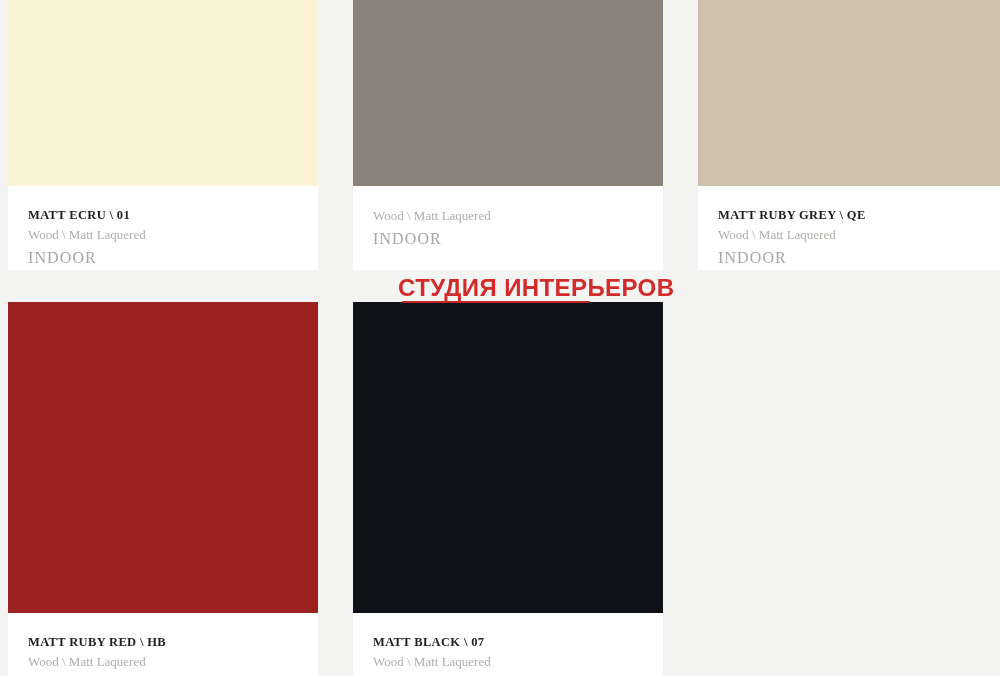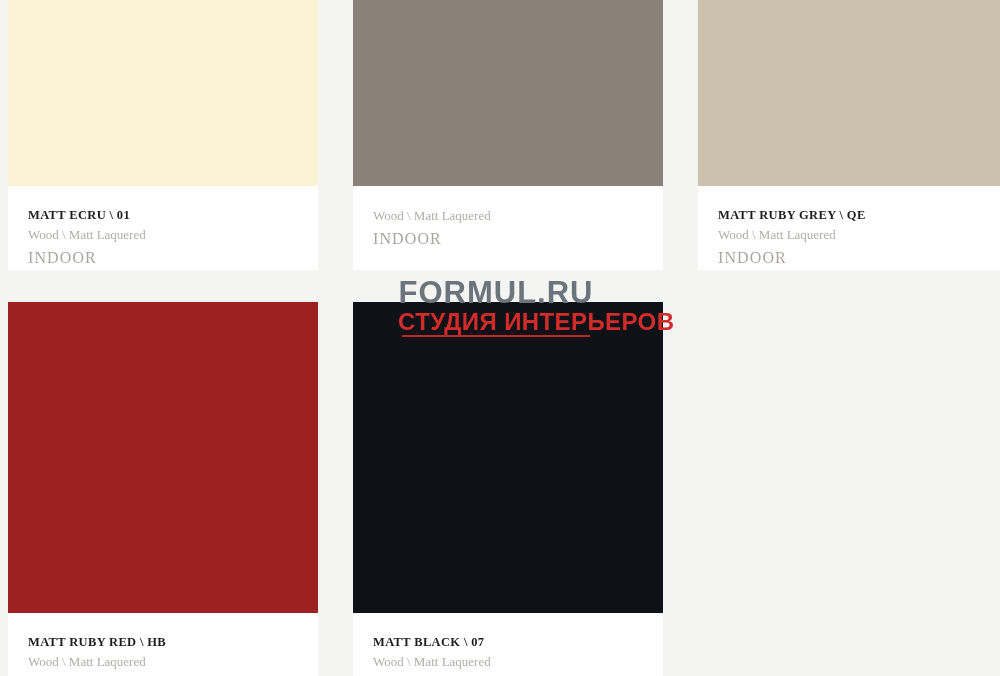--- a/index.html
+++ b/index.html
@@ -161,16 +161,15 @@
     <div class="card-info">
       <p class="card-title">MATT BLACK \ 07</p>
       <p class="card-subtitle">Wood \ Matt Laquered</p>
       <p class="card-tag">INDOOR</p>
     </div>
   </div>
 
 </div>
 
 <div id="watermark">
-  <span class="wm-main" style="color: rgb(109, 117, 124);">FORMUL.RU</span>
   <span class="wm-sub" style="color: rgb(210, 43, 43);">СТУДИЯ ИНТЕРЬЕРОВ</span>
   <span class="wm-rule" style="background: rgb(192, 38, 38);"></span>
 </div>
 
 </body></html>

